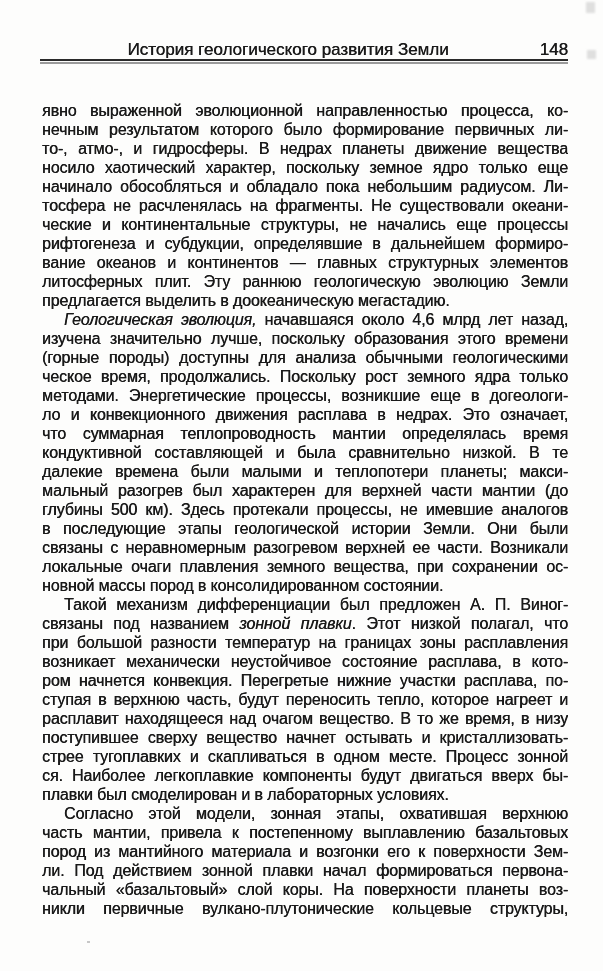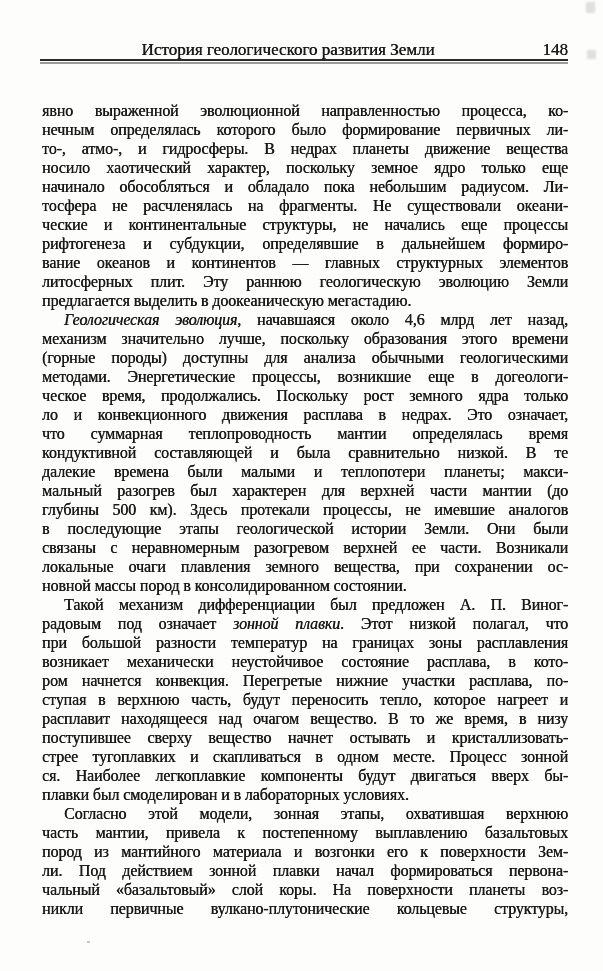--- a/index.html
+++ b/index.html
@@ -5,21 +5,21 @@
 <style>
   html, body { margin: 0; padding: 0; }
   body { background: #e8e8e8; }
   .page {
     position: relative;
     width: 603px;
     height: 971px;
     margin: 0 auto;
     background: #fdfdfc;
     color: #1a1a1a;
-    font-family: Liberation Serif, serif;
+    font-family: Liberation Sans, sans-serif;
     overflow: hidden;
   }
   
   .running-head {
     position: absolute;
     top: 40px; left: 42px;
     width: 526px; height: 20px;
     font-size: 17px;
     line-height: 20px;
     text-shadow: 0.35px 0 0 currentColor;
@@ -87,51 +87,51 @@
   </div>
 
   <div class="rh-rule">
     <div class="l1"></div>
     <div class="l2"></div>
   </div>
 
   <div class="text-block">
       <div class="para">
         <div class="line"><span>явно выраженной эволюционной направленностью процесса, ко-</span></div>
-        <div class="line"><span>нечным определялась которого было формирование первичных ли-</span></div>
+        <div class="line"><span>нечным результатом которого было формирование первичных ли-</span></div>
         <div class="line"><span>то-, атмо-, и гидросферы. В недрах планеты движение вещества</span></div>
         <div class="line"><span>носило хаотический характер, поскольку земное ядро только еще</span></div>
         <div class="line"><span>начинало обособляться и обладало пока небольшим радиусом. Ли-</span></div>
         <div class="line"><span>тосфера не расчленялась на фрагменты. Не существовали океани-</span></div>
         <div class="line"><span>ческие и континентальные структуры, не начались еще процессы</span></div>
         <div class="line"><span>рифтогенеза и субдукции, определявшие в дальнейшем формиро-</span></div>
         <div class="line"><span>вание океанов и континентов — главных структурных элементов</span></div>
         <div class="line"><span>литосферных плит. Эту раннюю геологическую эволюцию Земли</span></div>
         <div class="line no-just"><span>предлагается выделить в доокеаническую мегастадию.</span></div>
       </div>
       <div class="para">
         <div class="line indent"><span class="it">Геологическая эволюция,</span><span> начавшаяся около 4,6 млрд лет назад,</span></div>
-        <div class="line"><span>механизм значительно лучше, поскольку образования этого времени</span></div>
+        <div class="line"><span>изучена значительно лучше, поскольку образования этого времени</span></div>
         <div class="line"><span>(горные породы) доступны для анализа обычными геологическими</span></div>
+        <div class="line"><span>ческое время, продолжались. Поскольку рост земного ядра только</span></div>
         <div class="line"><span>методами. Энергетические процессы, возникшие еще в догеологи-</span></div>
-        <div class="line"><span>ческое время, продолжались. Поскольку рост земного ядра только</span></div>
         <div class="line"><span>ло и конвекционного движения расплава в недрах. Это означает,</span></div>
         <div class="line"><span>что суммарная теплопроводность мантии определялась время</span></div>
         <div class="line"><span>кондуктивной составляющей и была сравнительно низкой. В те</span></div>
         <div class="line"><span>далекие времена были малыми и теплопотери планеты; макси-</span></div>
         <div class="line"><span>мальный разогрев был характерен для верхней части мантии (до</span></div>
         <div class="line"><span>глубины 500 км). Здесь протекали процессы, не имевшие аналогов</span></div>
         <div class="line"><span>в последующие этапы геологической истории Земли. Они были</span></div>
         <div class="line"><span>связаны с неравномерным разогревом верхней ее части. Возникали</span></div>
         <div class="line"><span>локальные очаги плавления земного вещества, при сохранении ос-</span></div>
         <div class="line no-just"><span>новной массы пород в консолидированном состоянии.</span></div>
       </div>
       <div class="para">
         <div class="line indent"><span>Такой механизм дифференциации был предложен А. П. Виног-</span></div>
-        <div class="line"><span>радовым под означает </span><span class="it">зонной плавки</span><span>. Этот низкой полагал, что</span></div>
+        <div class="line"><span>связаны под названием </span><span class="it">зонной плавки</span><span>. Этот низкой полагал, что</span></div>
         <div class="line"><span>при большой разности температур на границах зоны расплавления</span></div>
         <div class="line"><span>возникает механически неустойчивое состояние расплава, в кото-</span></div>
         <div class="line"><span>ром начнется конвекция. Перегретые нижние участки расплава, по-</span></div>
         <div class="line"><span>ступая в верхнюю часть, будут переносить тепло, которое нагреет и</span></div>
         <div class="line"><span>расплавит находящееся над очагом вещество. В то же время, в низу</span></div>
         <div class="line"><span>поступившее сверху вещество начнет остывать и кристаллизовать-</span></div>
         <div class="line"><span>стрее тугоплавких и скапливаться в одном месте. Процесс зонной</span></div>
         <div class="line"><span>ся. Наиболее легкоплавкие компоненты будут двигаться вверх бы-</span></div>
         <div class="line no-just"><span>плавки был смоделирован и в лабораторных условиях.</span></div>
       </div>

